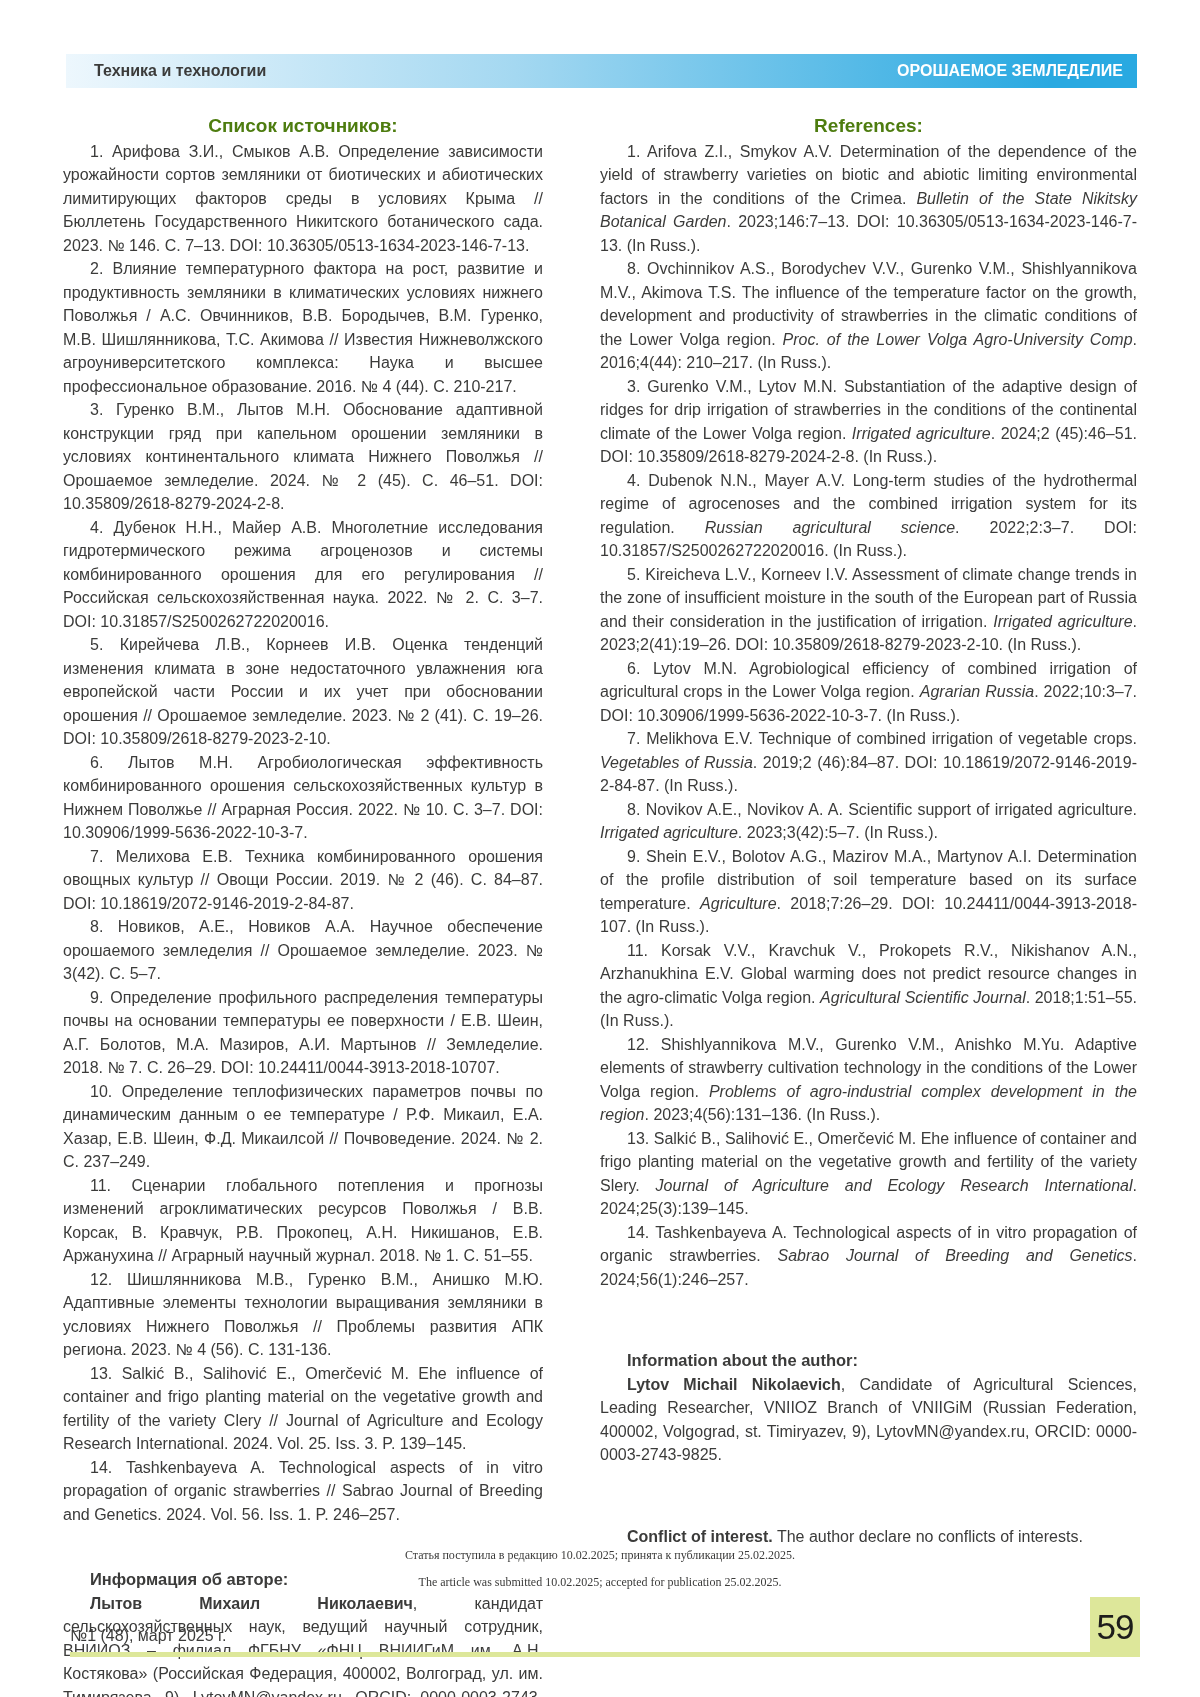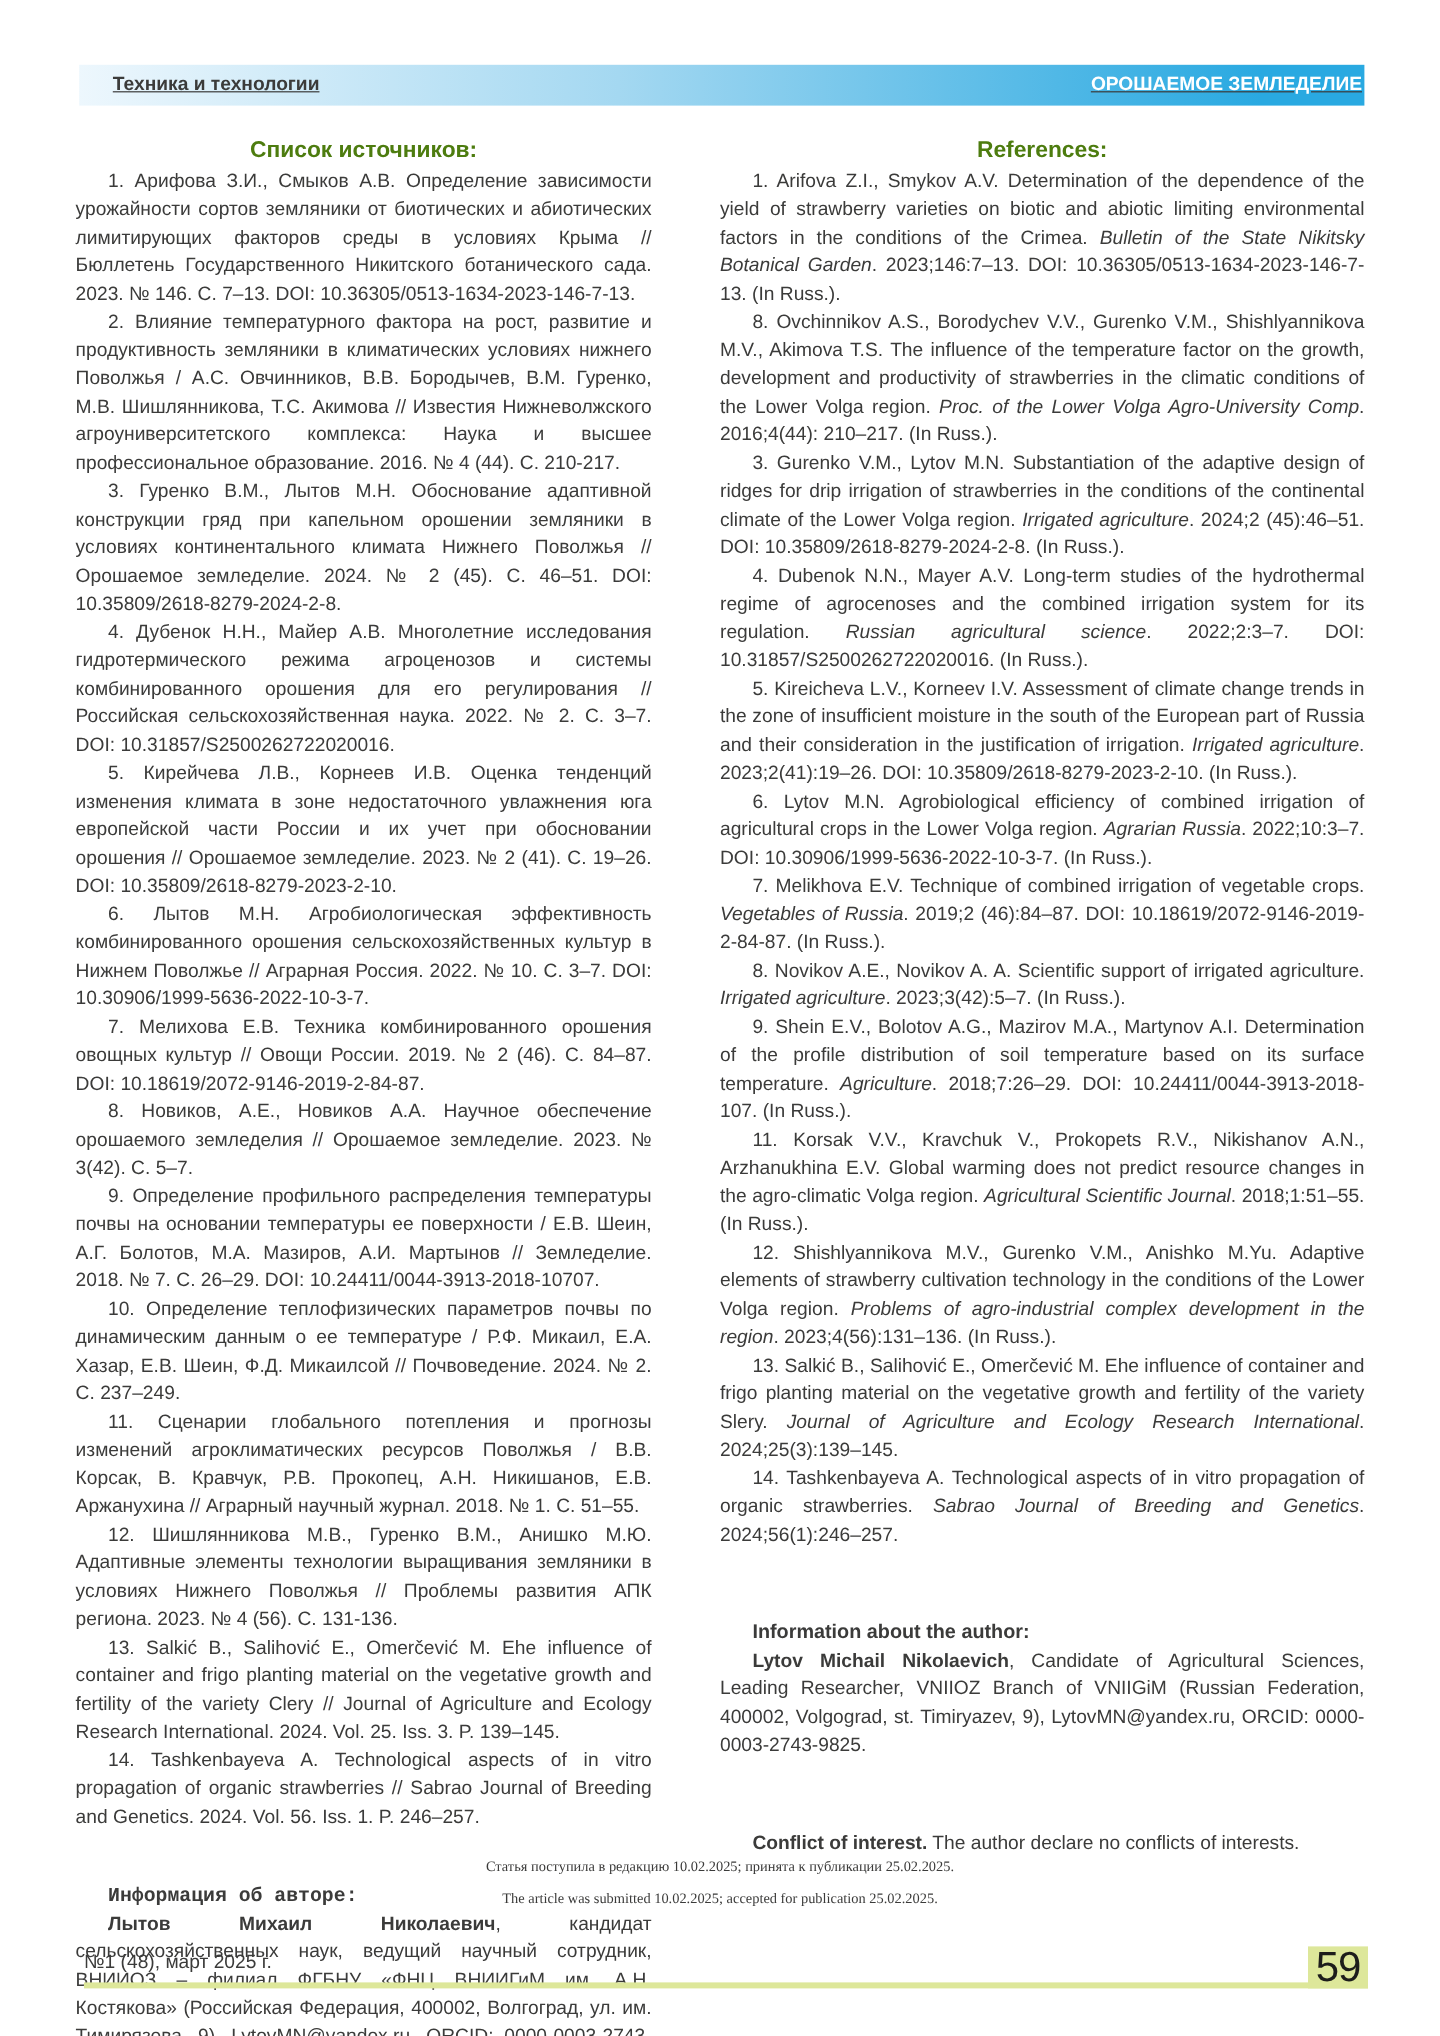--- a/index.html
+++ b/index.html
@@ -14,22 +14,21 @@
 
   
   .topbar {
     position: absolute; left: 66px; right: 63px; top: 54px; height: 34px;
     background: linear-gradient(90deg,
       var(--header-gradient-start, #edf7fd) 0%,
       #a4d8f1 42%,
       var(--header-gradient-end, #29a9e1) 92%,
       var(--header-gradient-end, #29a9e1) 100%);
     display: flex; align-items: center; justify-content: space-between;
-    padding: 0 2px 0 28px;
-    text-decoration: underline;
+    padding: 0 14px 0 28px;
   }
   .topbar .left-label  { font-size: 16px; font-weight: bold; color: #3b3b3a; }
   .topbar .right-label { font-size: 16px; font-weight: bold; color: #ffffff; }
 
   
   .columns {
     position: absolute; top: 114px; left: 63px; width: 1074px;
     display: flex; gap: 57px;
   }
   .col-left  { flex: 0 0 480px; width: 480px; }
@@ -41,21 +40,21 @@
   .ref {
     font-size: 16px; line-height: 23.5px;
     text-align: justify; text-indent: 27px; color: #3b3b3a;
   }
   .seg-i { font-style: italic; }
   .seg-b { font-weight: bold; }
   .info-heading {
     font-size: 16.5px; font-weight: bold; text-indent: 27px;
     line-height: 23.5px; color: #3b3b3a;
   }
-  .col-left  .info-heading { margin-top: 42px; font-family: Liberation Mono, monospace; }
+  .col-left  .info-heading { margin-top: 42px; }
   .col-right .info-heading { margin-top: 58px; }
   .col-right .conflict { margin-top: 58px; }
 
   
   .submitted {
     position: absolute; left: 0; top: 1542px; width: 100%;
     text-align: center;
     font-family: "Liberation Serif", "DejaVu Serif", serif;
     font-size: 12px; line-height: 27px; color: #3b3b3a;
   }
@@ -64,21 +63,21 @@
   .pagebar { position: absolute; left: 70px; right: 60px; top: 1606px; height: 51px; }
   .pagebar .rule {
     position: absolute; left: 0; right: 0; bottom: 0; height: 5px;
     background: var(--accent-green, #dde79a);
   }
   .pagebar .issue {
     position: absolute; left: 0; bottom: 12px;
     font-size: 16px; color: #3b3b3a;
   }
   .pagebar .badge {
-    position: absolute; right: 0; bottom: 0; width: 50px; height: 35px;
+    position: absolute; right: 0; bottom: 0; width: 50px; height: 60px;
     background: var(--accent-green, #dde79a);
     display: flex; align-items: center; justify-content: center;
     font-size: 35px; color: #1d1d1b; letter-spacing: -1px;
   }
 </style>
 </head>
 <body>
 
 <div class="page">
 

